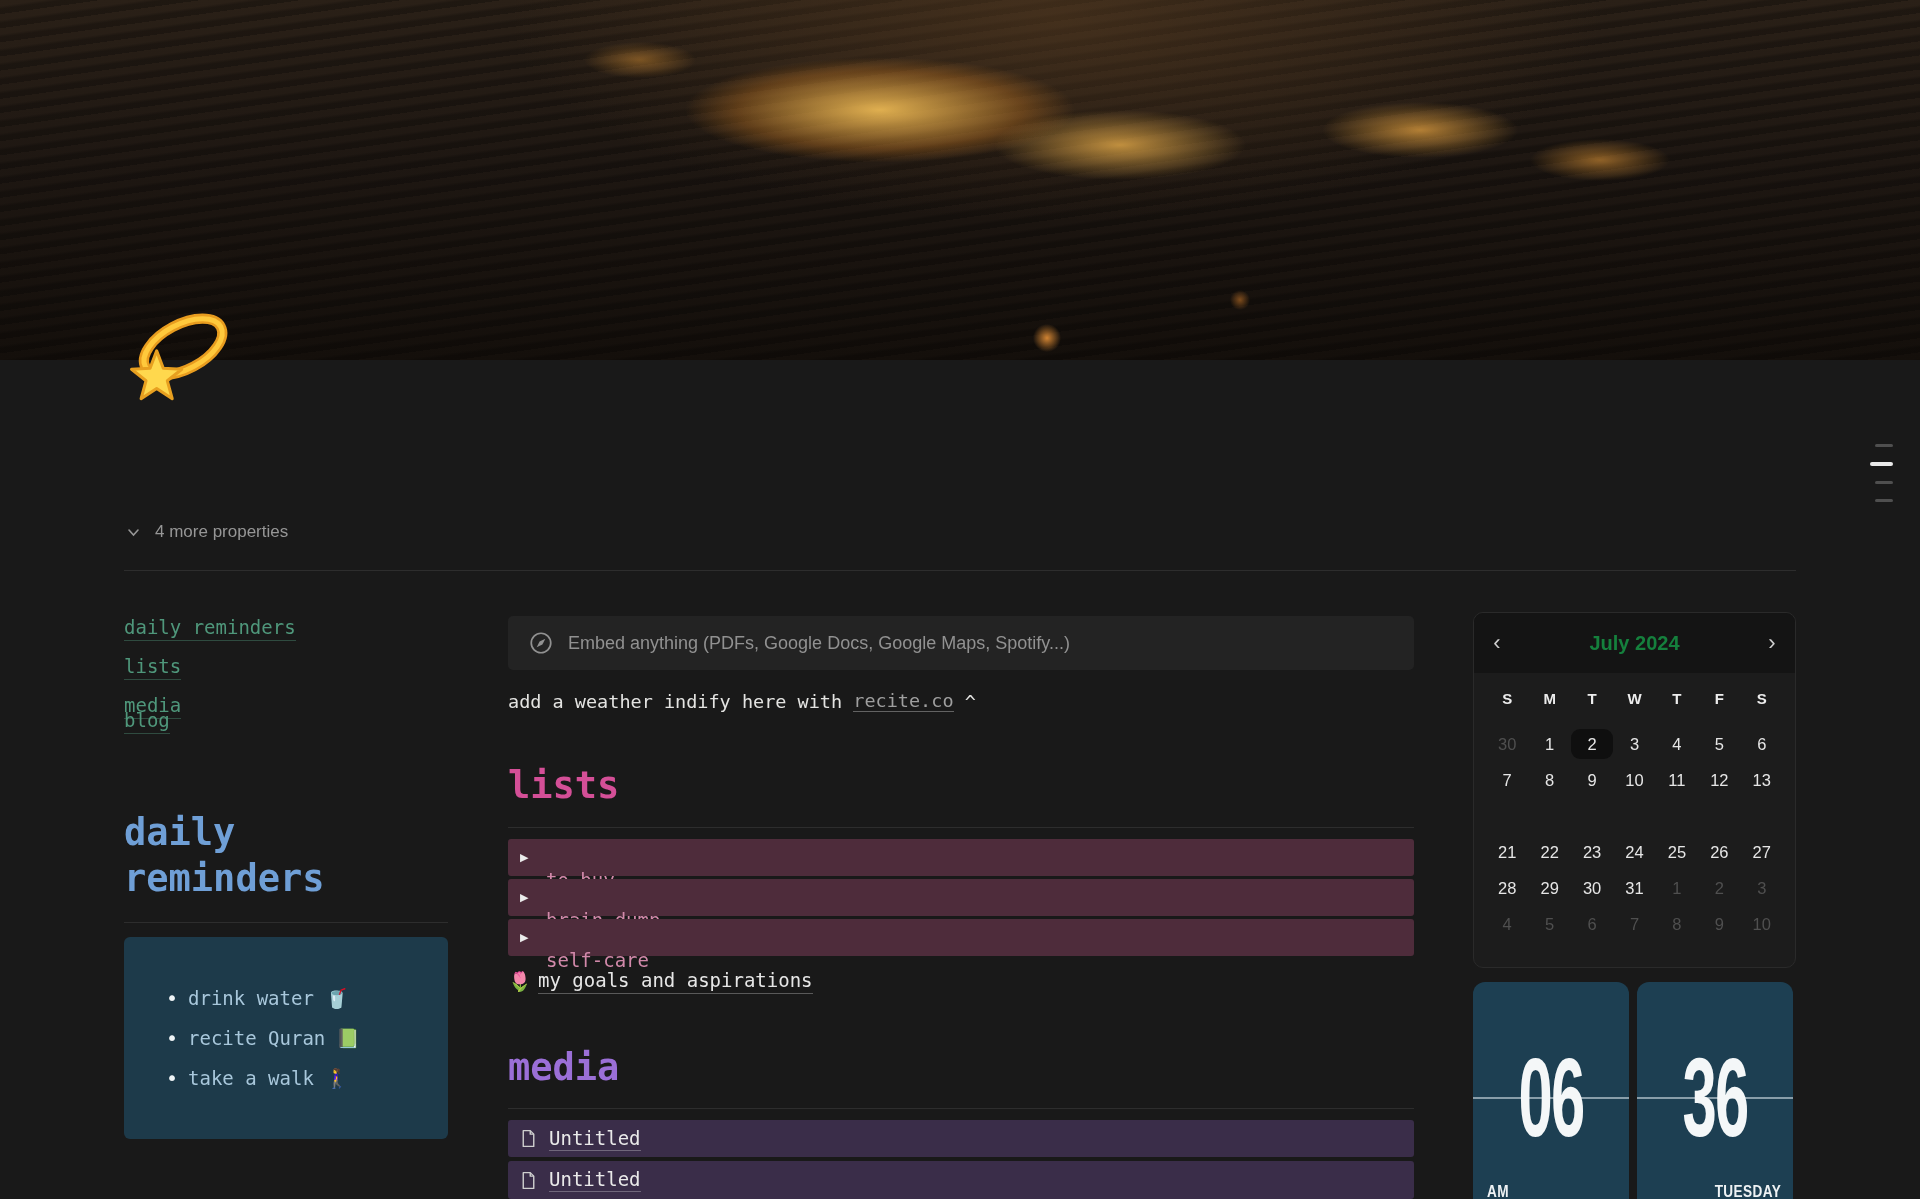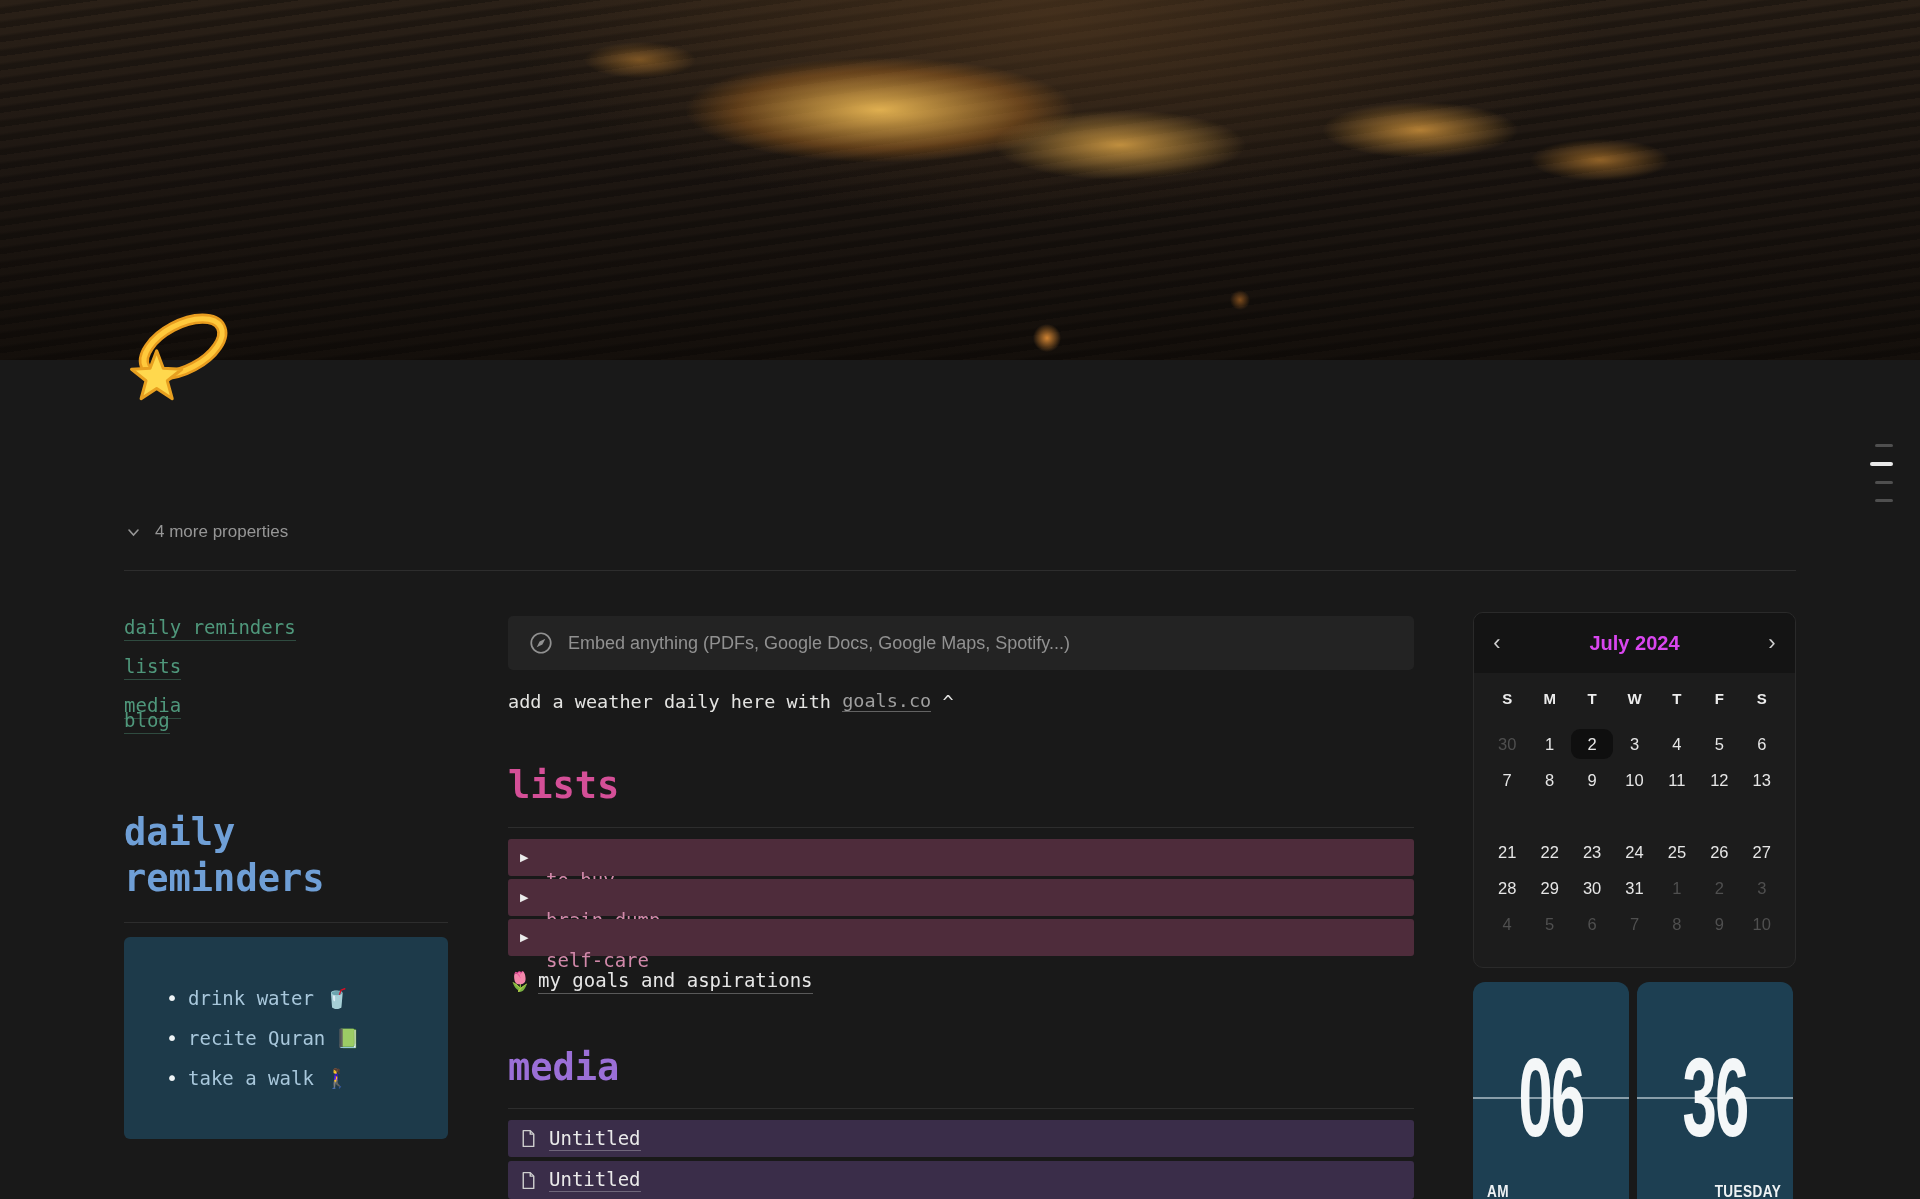--- a/index.html
+++ b/index.html
@@ -80,21 +80,21 @@
   .mr0{top:1120px;height:37px;} .mr1{top:1161px;height:38px;}
   .micon{margin-left:10px;display:flex;flex:none;}
   .mlabel{margin-left:10px;font-size:19px;color:#e9e9e9;
           border-bottom:1px solid rgba(255,255,255,.28);padding-bottom:1px;}
 
   
   .cal{position:absolute;left:1473px;top:612px;width:323px;height:356px;background:#1c1c1c;
        border:1px solid #2a2a2a;border-radius:10px;box-sizing:border-box;}
   .cal-head{position:absolute;left:0;top:0;right:0;height:60px;background:#141414;
             border-radius:9px 9px 0 0;display:flex;align-items:center;}
-  .cal-title{flex:1;text-align:center;font-size:20px;font-weight:bold;color:#d946ef;}
+  .cal-title{flex:1;text-align:center;font-size:20px;font-weight:bold;color:#15803d;}
   .cal-nav{width:46px;text-align:center;font-size:22px;color:#cfcfcf;cursor:pointer;}
   .cal-week,.cal-row{position:absolute;left:0;right:0;display:flex;padding:0 12px;}
   .cal-week{top:74px;height:24px;}
   .cw{flex:1;text-align:center;font-size:15px;font-weight:bold;color:#ececec;line-height:24px;}
   .cal-row{height:36px;align-items:center;}
   .r1{top:113px;} .r2{top:149px;} .r3{top:185px;} .r4{top:221px;} .r5{top:257px;} .r6{top:293px;}
   .cd{flex:1;height:30px;display:flex;align-items:center;justify-content:center;
       font-size:16.5px;color:#e6e6e6;border-radius:9px;cursor:pointer;}
   .cd.m{color:#4f4f4f;}
   .cd.sel{background:#0f0f0f;}
@@ -171,21 +171,21 @@
     <span class="eicon">
       <svg width="26" height="26" viewBox="0 0 24 24">
         <circle cx="12" cy="12" r="9" fill="none" stroke="#919191" stroke-width="1.6"></circle>
         <path d="M16 8 L13.3 13.3 L8 16 L10.7 10.7 Z" fill="#919191"></path>
       </svg>
     </span>
     <span class="embed-label">Embed anything (PDFs, Google Docs, Google Maps, Spotify...)</span>
   </div>
 
   <div class="weather mono">
-    <span>add a weather daily here with </span><a>goals.co</a><span> ^</span>
+    <span>add a weather indify here with </span><a>recite.co</a><span> ^</span>
   </div>
 
   <h2 class="sec-h h-lists mono">lists</h2>
   <div class="hr hr-m1"></div>
 
   <div class="toggle tg0">
     <span class="tri">▶</span>
     <span class="tlabel mono">to buy</span>
   </div>
   <div class="toggle tg1">

